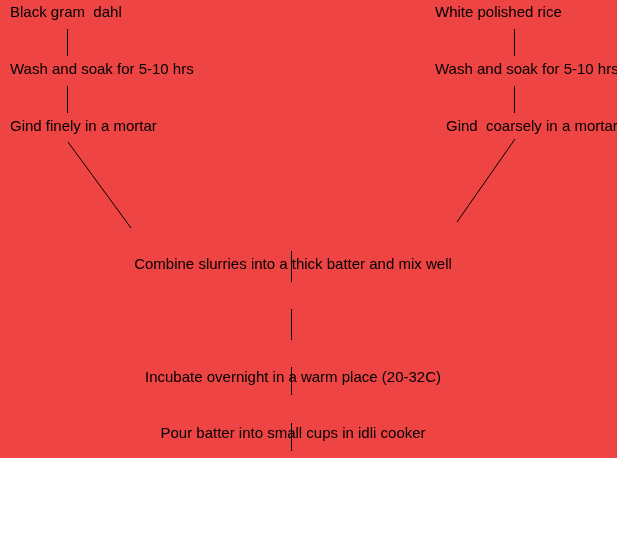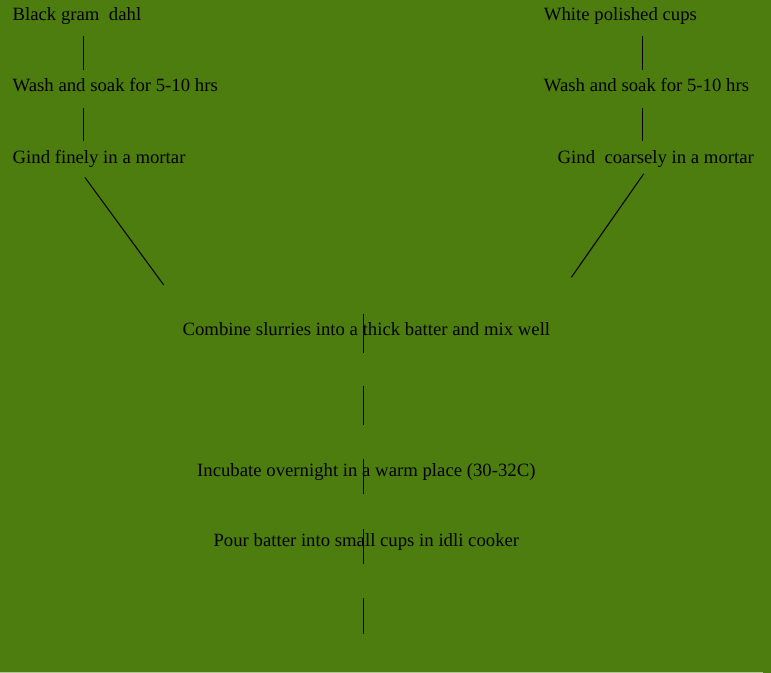--- a/index.html
+++ b/index.html
@@ -3,24 +3,24 @@
 <meta charset="utf-8">
 <style>
   html, body {
     margin: 0;
     padding: 0;
     background: #ffffff;
   }
   .canvas {
     position: relative;
     width: 617px;
-    height: 538px;
-    background: #4d7c0f;
+    height: 458px;
+    background: #ef4444;
     color: #000000;
-    font-family: Liberation Serif, serif;
+    font-family: Liberation Sans, sans-serif;
     overflow: hidden;
   }
   .connectors {
     position: absolute;
     left: 0;
     top: 0;
     width: 617px;
     height: 538px;
   }
   .node {
@@ -51,21 +51,21 @@
     <line x1="291" y1="309" x2="291" y2="340" stroke="#000000" stroke-width="1" shape-rendering="crispEdges"></line>
     <line x1="291" y1="367" x2="291" y2="395" stroke="#000000" stroke-width="1" shape-rendering="crispEdges"></line>
     <line x1="291" y1="423" x2="291" y2="451" stroke="#000000" stroke-width="1" shape-rendering="crispEdges"></line>
     <line x1="291" y1="478" x2="291" y2="507" stroke="#000000" stroke-width="1" shape-rendering="crispEdges"></line>
   </svg>
 
   <div class="node" style="left:10px; top:4px;">Black gram  dahl</div>
   <div class="node" style="left:10px; top:61px;">Wash and soak for 5-10 hrs</div>
   <div class="node" style="left:10px; top:118px;">Gind finely in a mortar</div>
 
-  <div class="node" style="left:435px; top:4px;">White polished cups</div>
+  <div class="node" style="left:435px; top:4px;">White polished rice</div>
   <div class="node" style="left:435px; top:61px;">Wash and soak for 5-10 hrs</div>
   <div class="node" style="left:433px; top:118px;margin-left:13px;">Gind  coarsely in a mortar</div>
 
   <div class="node center" style="left:293px; top:228px;">Combine slurries into a thick batter and mix well</div>
-  <div class="node center" style="left:293px; top:341px;">Incubate overnight in a warm place (30-32C)</div>
+  <div class="node center" style="left:293px; top:341px;">Incubate overnight in a warm place (20-32C)</div>
   <div class="node center" style="left:293px; top:397px;">Pour batter into small cups in idli cooker</div>
 
 </div>
 
 </body></html>

